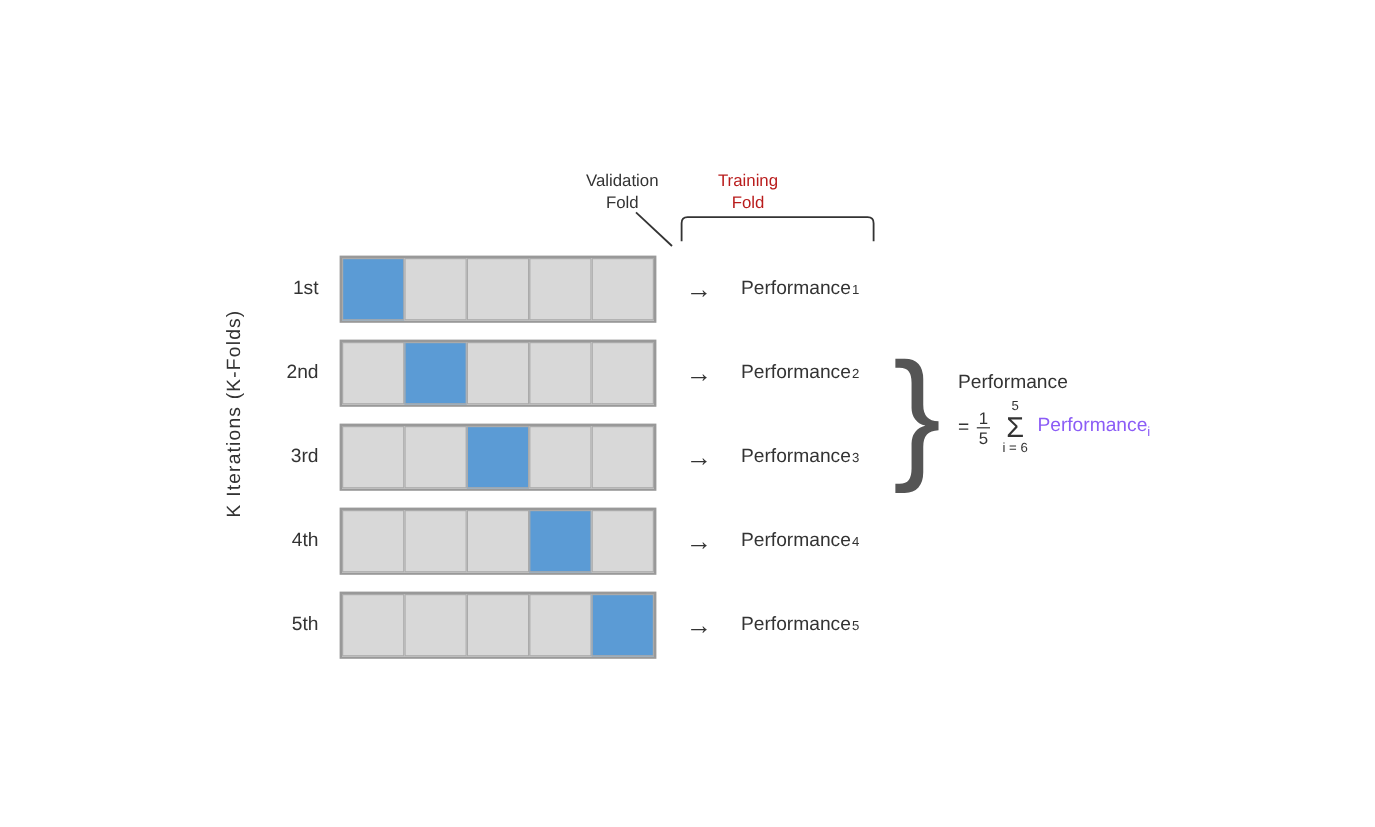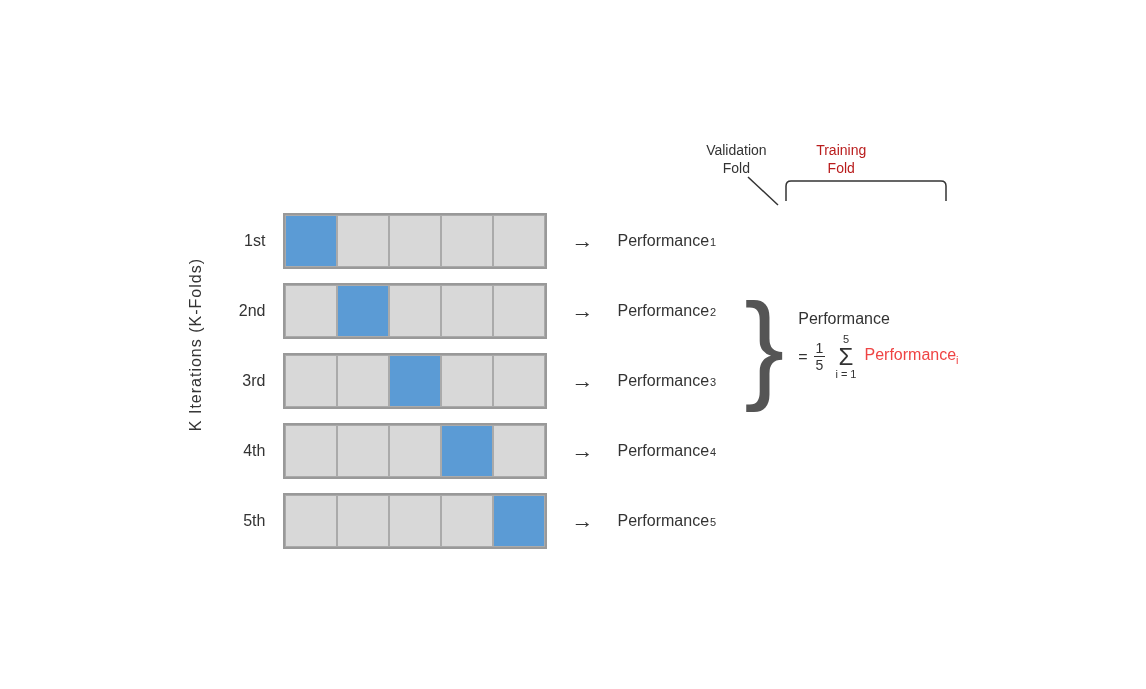--- a/index.html
+++ b/index.html
@@ -27,21 +27,21 @@
       font-size: 16px;
       color: #333;
       letter-spacing: 1px;
       margin-right: 10px;
       white-space: nowrap;
     }
 
     .main-content {
       display: flex;
       flex-direction: column;
-      align-items: flex-end;
+      align-items: center;
       position: relative;
     }
 
     .labels-area {
       display: flex;
       gap: 0;
       margin-bottom: 2px;
       margin-left: 55px;
       position: relative;
       height: 70px;
@@ -200,21 +200,21 @@
     }
 
     .sigma-bottom {
       font-size: 11px;
       color: #333;
       line-height: 1;
     }
 
     .perf-i {
       font-size: 16px;
-      color: #ef4444;
+      color: #8b5cf6;
     }
 
     .perf-i-sub {
       font-size: 11px;
       vertical-align: sub;
     }
   </style>
 </head>
 <body>
 
@@ -315,21 +315,21 @@
       <div class="formula-title">Performance</div>
       <div class="formula-eq">
         <span>=</span>
         <span class="formula-fraction">
           <span class="fraction-num">1</span>
           <span class="fraction-den">5</span>
         </span>
         <span class="sigma-area">
           <span class="sigma-top">5</span>
           <span class="sigma-sym">Σ</span>
-          <span class="sigma-bottom">i = 1</span>
+          <span class="sigma-bottom">i = 6</span>
         </span>
         <span class="perf-i">
           <span>Performance</span><span class="perf-i-sub">i</span>
         </span>
       </div>
     </div>
   </div>
 
 </div>
 

